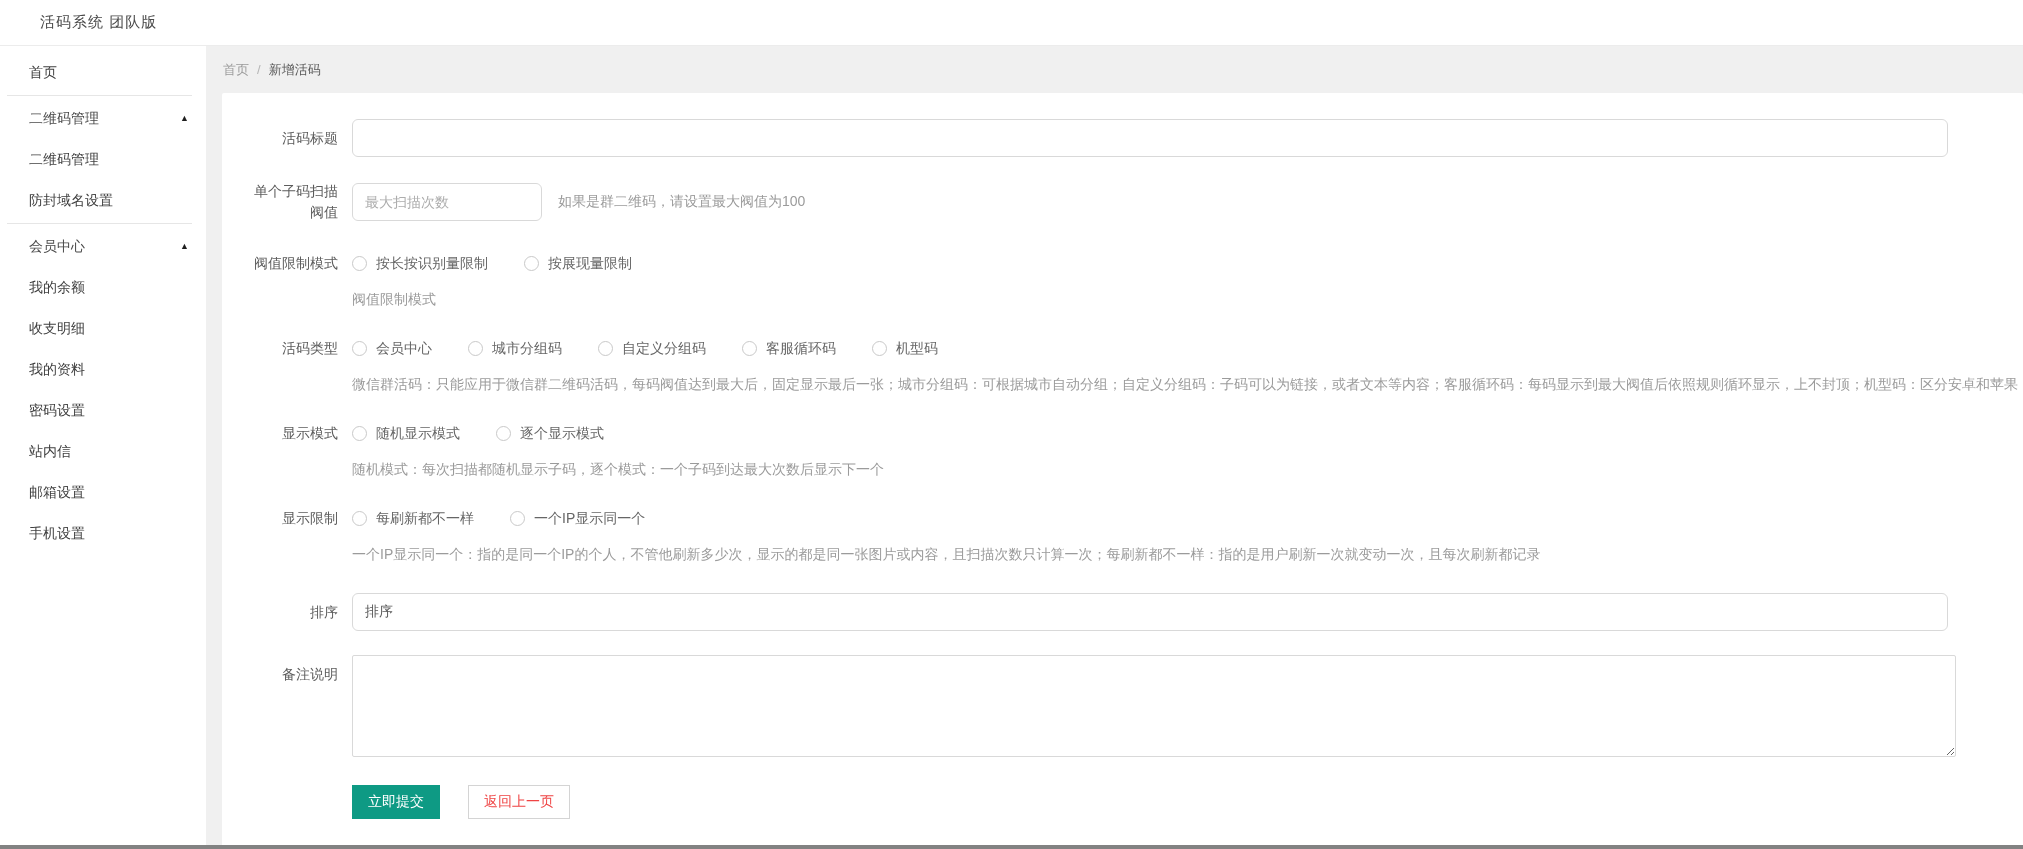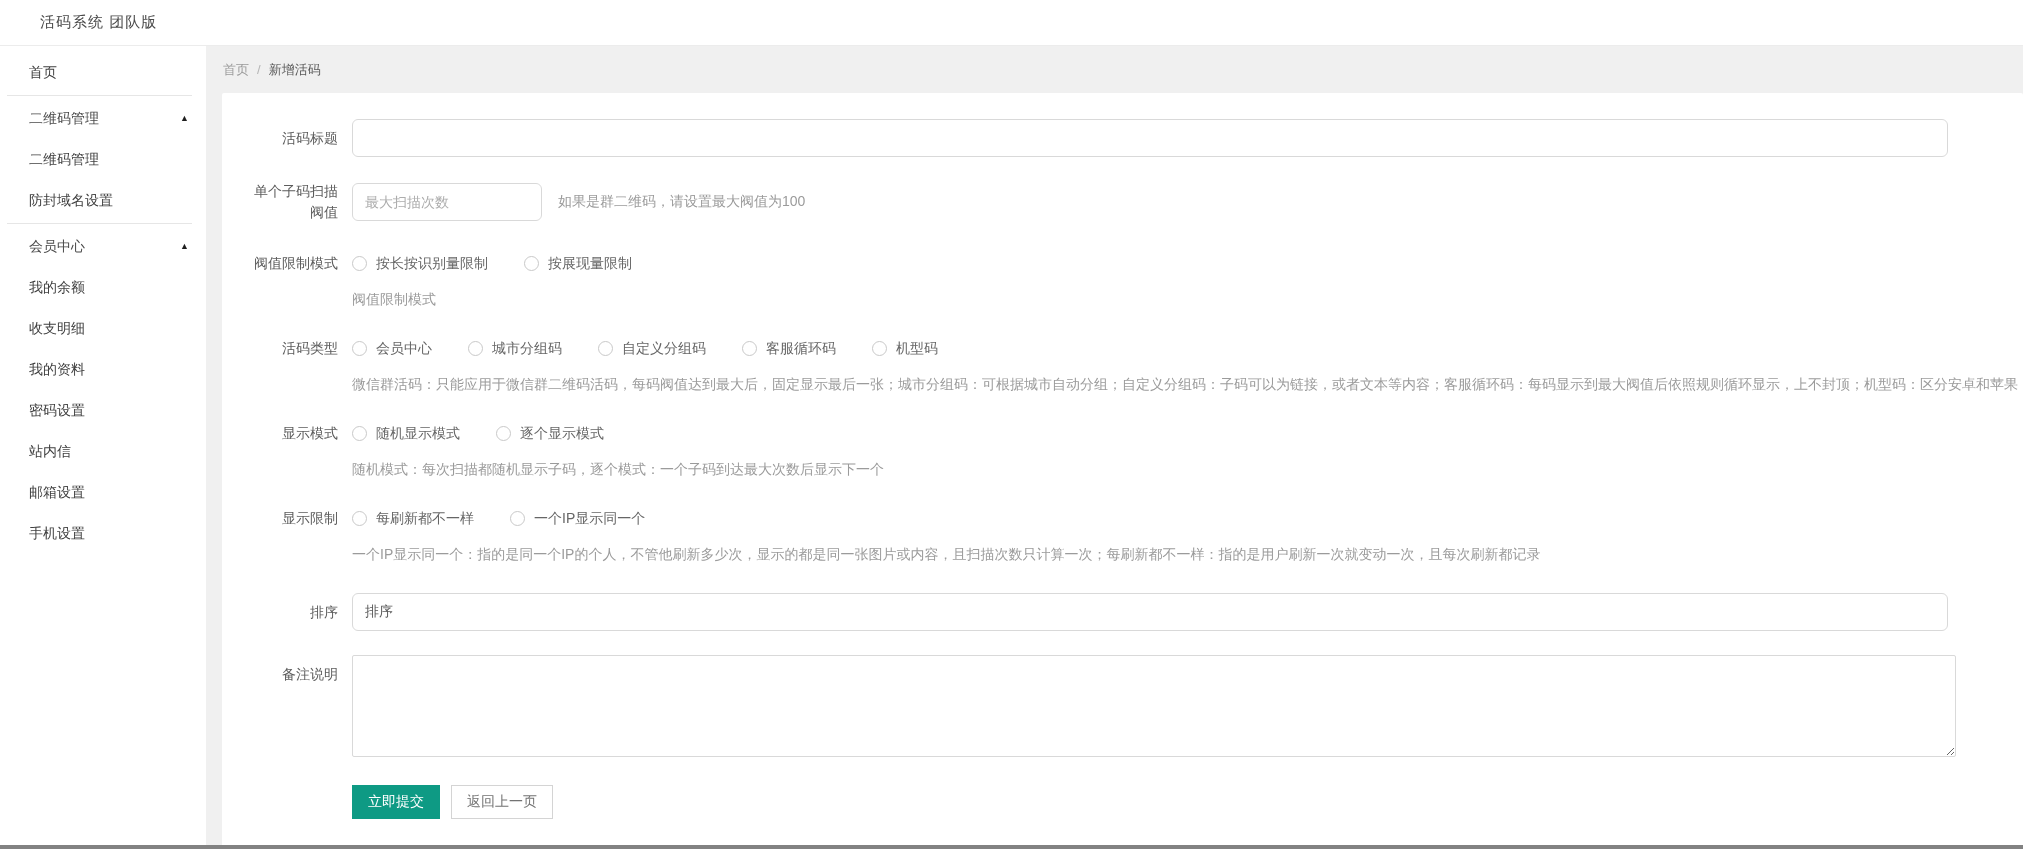--- a/index.html
+++ b/index.html
@@ -43,21 +43,21 @@
   .inline-hint { font-size:14px; color:#9b9b9b; margin-left:16px; white-space:nowrap; }
   .fhint { font-size:14px; color:#9b9b9b; margin-top:16px; white-space:nowrap; line-height:18px; }
   .radio-line { display:flex; align-items:center; height:21px; }
   .radio { display:inline-flex; align-items:center; margin-right:36px; cursor:pointer; }
   .rcircle { width:15px; height:15px; border:1px solid #c9c9c9; border-radius:50%; background:#fff; margin-right:9px; flex-shrink:0; }
   .rlabel { font-size:14px; color:#666; white-space:nowrap; }
 
   .btn-row { margin-left:100px; margin-top:28px; display:flex; align-items:center; }
   .btn { height:34px; padding:0 15px; font-size:14px; border-radius:0; cursor:pointer; font-family:inherit; }
   .btn.primary { background:#0E9A84; color:#fff; border:1px solid #0E9A84; }
-  .btn.plain { background:#fff; color:#737373; border:1px solid #d4d4d4; margin-left:11px; }
+  .btn.plain { background:#fff; color:#ef4444; border:1px solid #d4d4d4; margin-left:28px; }
 
   .bottom-strip { position:absolute; left:0; right:0; bottom:0; height:4px; background:#828282; }
 </style>
 </head>
 <body>
 
 <div class="header">
   <div class="logo">活码系统 团队版</div>
 </div>
 

